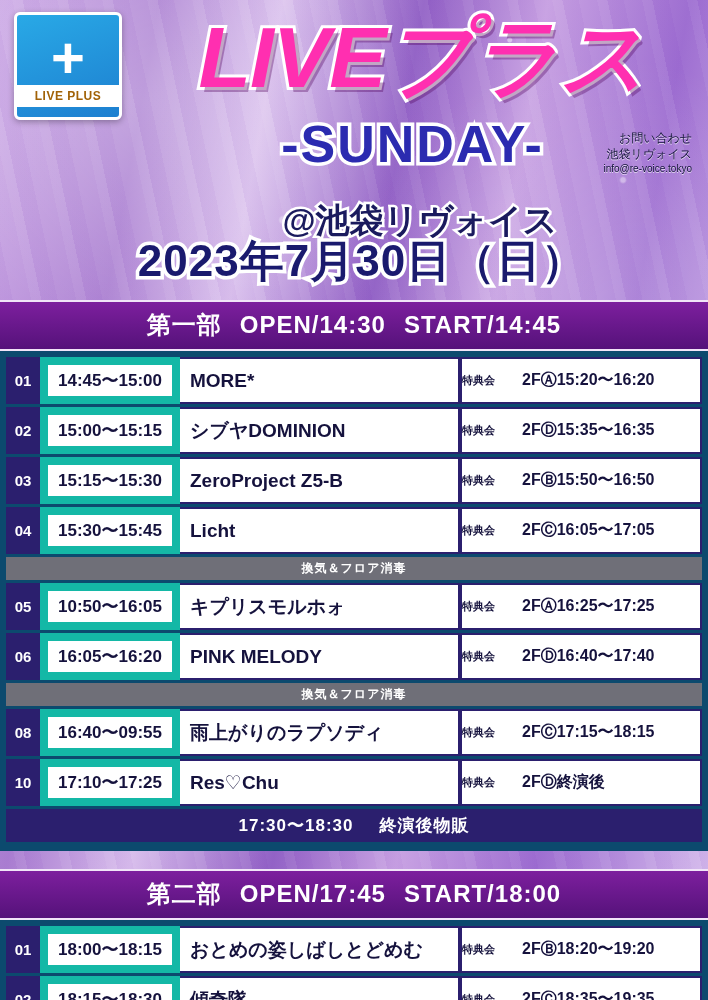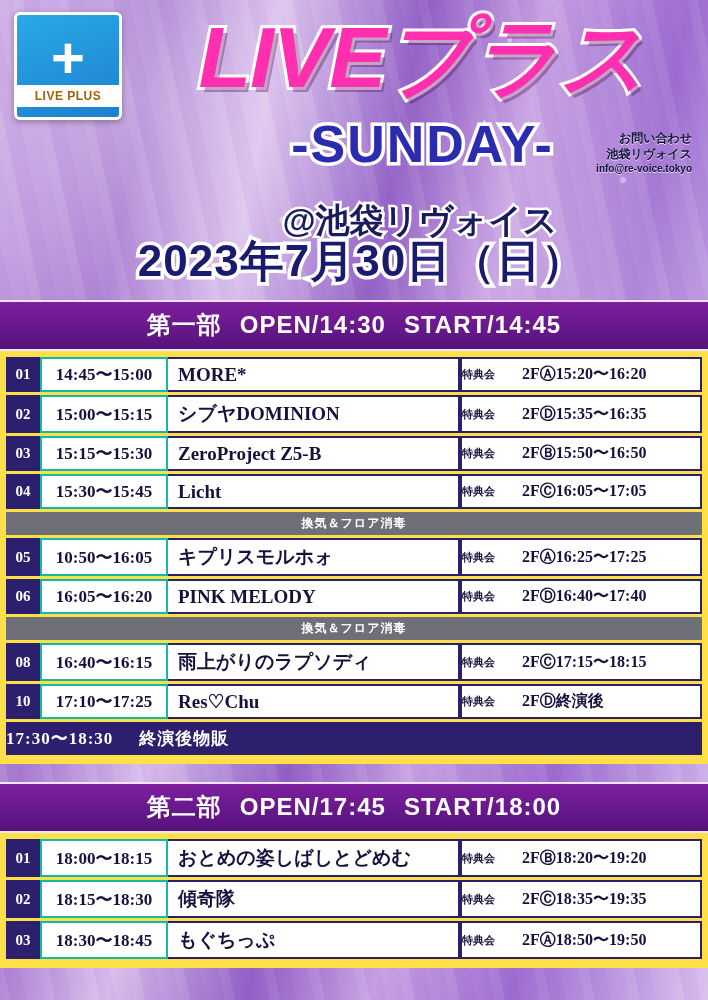--- a/index.html
+++ b/index.html
@@ -50,30 +50,30 @@
     position:absolute;left:150px;top:14px;width:545px;text-align:center;
     font-size:86px;line-height:1;font-weight:bold;
     color:#ff2fb0;
     -webkit-text-stroke:6px #ffffff;
     paint-order:stroke fill;
     text-shadow:4px 5px 0 rgba(80,0,90,.35);
     letter-spacing:-1px;
     font-style:italic;
   }
   .title-sub{
-    position:absolute;left:150px;top:118px;width:545px;text-align:center;
+    position:absolute;left:140px;top:118px;width:545px;text-align:center;
     font-size:52px;line-height:1;font-weight:bold;
     color:#2b2bb0;
     -webkit-text-stroke:7px #ffffff;
     paint-order:stroke fill;
     letter-spacing:2px;
   }
   .contact{
     position:absolute;right:16px;top:130px;text-align:right;
-    color:#13123a;font-size:12px;line-height:1.35;font-weight:bold;
+    color:#13123a;font-size:12px;line-height:1.35;font-weight:normal;
     text-shadow:0 1px 0 rgba(255,255,255,.7);
   }
   .contact .mail{font-size:10px;}
   .venue{
     position:absolute;left:150px;top:190px;width:540px;text-align:center;
     font-size:34px;font-weight:bold;color:#1a1a5e;
     -webkit-text-stroke:5px #ffffff;paint-order:stroke fill;margin-top:8px;
   }
   .date{
     position:absolute;left:0;top:232px;width:708px;text-align:center;
@@ -84,49 +84,49 @@
   }
 
   
   .sec-bar{
     background:linear-gradient(180deg,#7d1f9e,#55127a);
     color:#fff;text-align:center;font-weight:bold;font-size:24px;
     padding:7px 0 8px;letter-spacing:1px;
     border-top:2px solid #f1e4f8;border-bottom:2px solid #f1e4f8;
   }
   .sec-bar .sp{display:inline-block;width:18px;}
-  .table-wrap{background:#fde047;padding:3px 6px 6px;font-family:Liberation Serif, serif;}
+  .table-wrap{background:#0c4a6e;padding:3px 6px 6px;}
   table{border-collapse:separate;border-spacing:0 3px;width:100%;}
   td{background:#fff;}
   .c-no{
     width:34px;background:#2b1f6e;color:#fff;text-align:center;
     font-size:15px;font-weight:bold;padding:4px 0;
   }
   .c-time{
     width:120px;text-align:center;font-size:17px;font-weight:bold;color:#15123d;
-    padding:4px 2px;border:2px solid #14b8a6;
+    padding:4px 2px;border:8px solid #14b8a6;
   }
   .c-act{
     font-size:19px;font-weight:bold;color:#15123d;padding:4px 10px;
     border:2px solid #2b1f6e;border-left:none;
   }
   .c-tag{
     width:54px;font-size:11px;font-weight:bold;color:#15123d;
     border:2px solid #2b1f6e;border-right:none;padding:4px 0;
   }
   .c-priv{
     width:172px;text-align:left;font-size:16px;font-weight:bold;color:#15123d;
     border:2px solid #2b1f6e;border-left:none;padding:4px 6px;
   }
   .sep td{
     background:#6f6f78;color:#fff;text-align:center;font-size:12px;
     padding:3px 0;font-weight:bold;letter-spacing:1px;
   }
   .footrow td{
-    background:#2b1f6e;color:#fff;text-align:left;font-size:17px;font-weight:bold;
+    background:#2b1f6e;color:#fff;text-align:center;font-size:17px;font-weight:bold;
     padding:5px 0;letter-spacing:1px;
   }
   .footrow .gap{display:inline-block;width:26px;}
   .gap-block{height:18px;}
 </style>
 </head>
 <body>
 
 <div id="bg"></div>
 
@@ -201,21 +201,21 @@
               <td class="c-time">16:05〜16:20</td>
               <td class="c-act">PINK MELODY</td>
               <td class="c-tag">特典会</td>
               <td class="c-priv">2FⒹ16:40〜17:40</td>
             </tr>
             <tr class="sep">
               <td colspan="5">換気＆フロア消毒</td>
             </tr>
             <tr>
               <td class="c-no">08</td>
-              <td class="c-time">16:40〜16:15</td>
+              <td class="c-time">16:40〜09:55</td>
               <td class="c-act">雨上がりのラプソディ</td>
               <td class="c-tag">特典会</td>
               <td class="c-priv">2FⒸ17:15〜18:15</td>
             </tr>
             <tr>
               <td class="c-no">10</td>
               <td class="c-time">17:10〜17:25</td>
               <td class="c-act">Res♡Chu</td>
               <td class="c-tag">特典会</td>
               <td class="c-priv">2FⒹ終演後</td>

